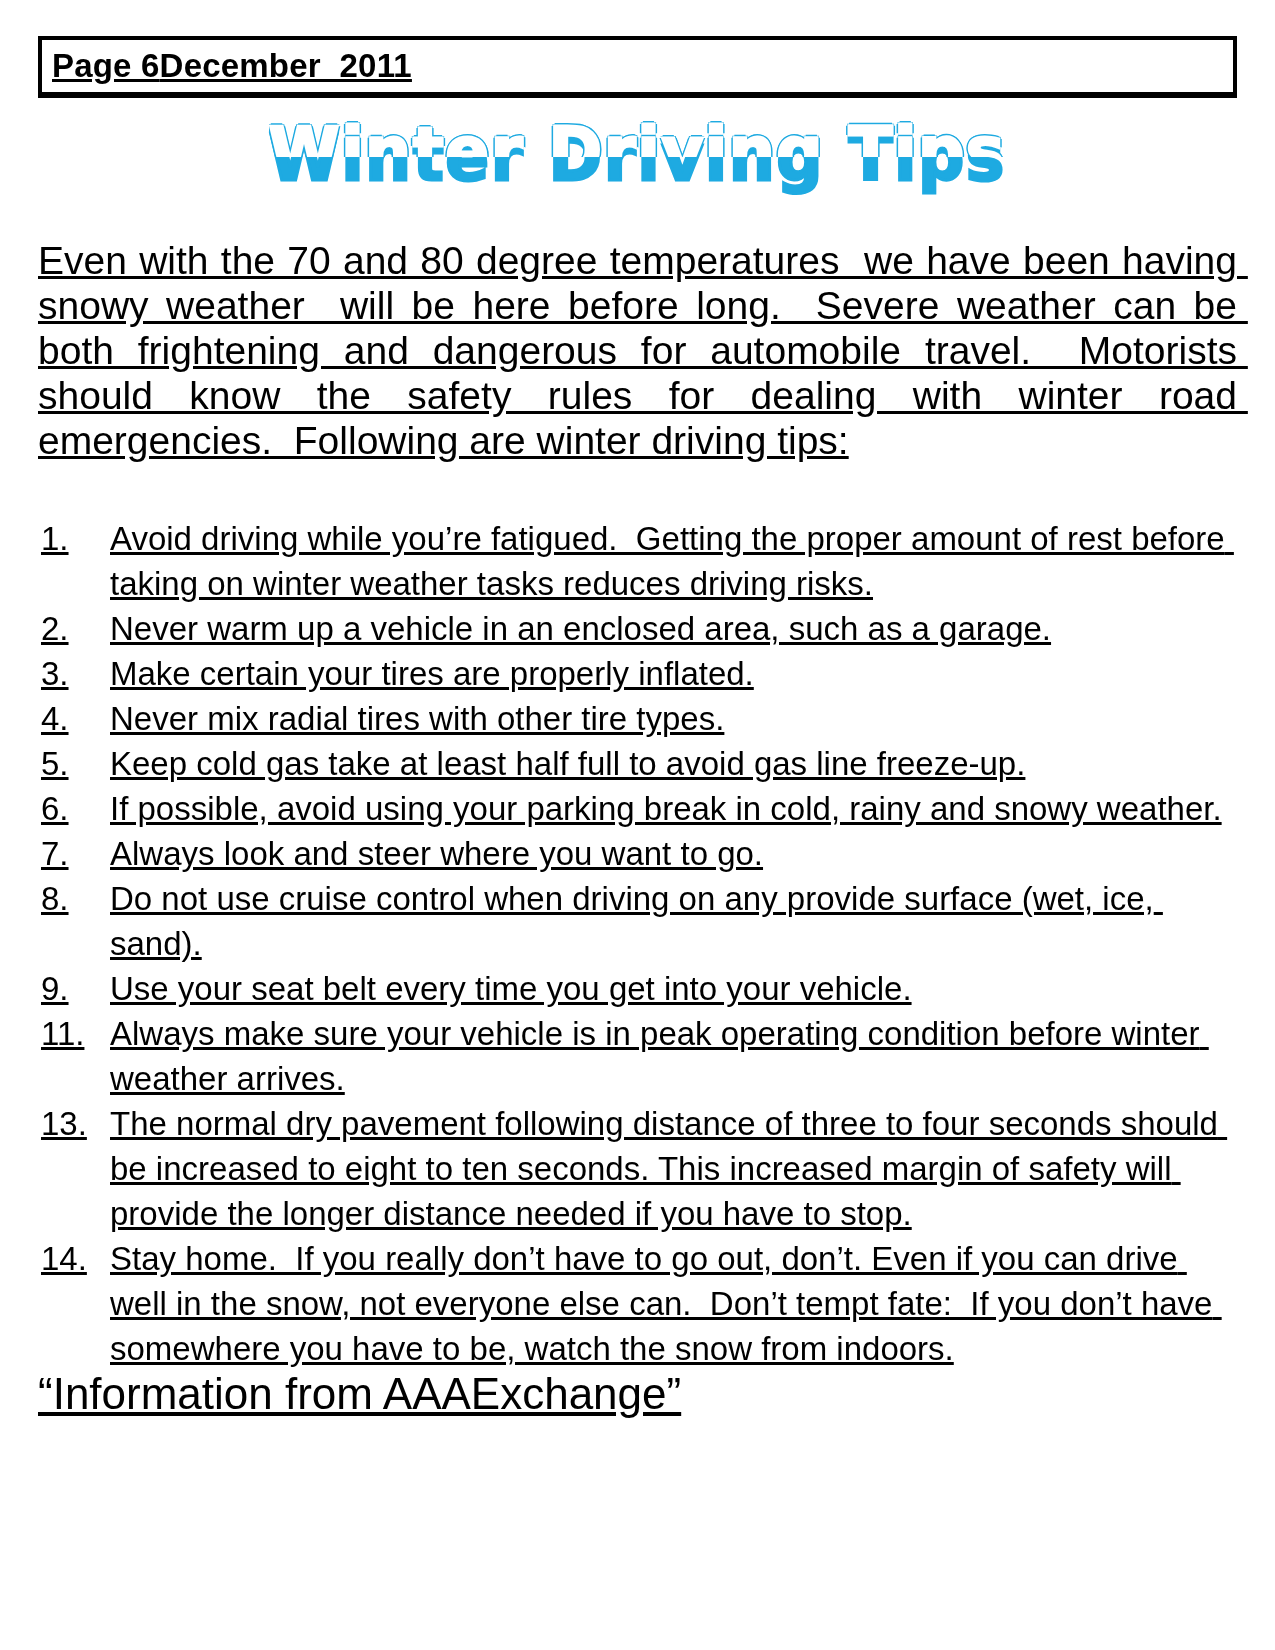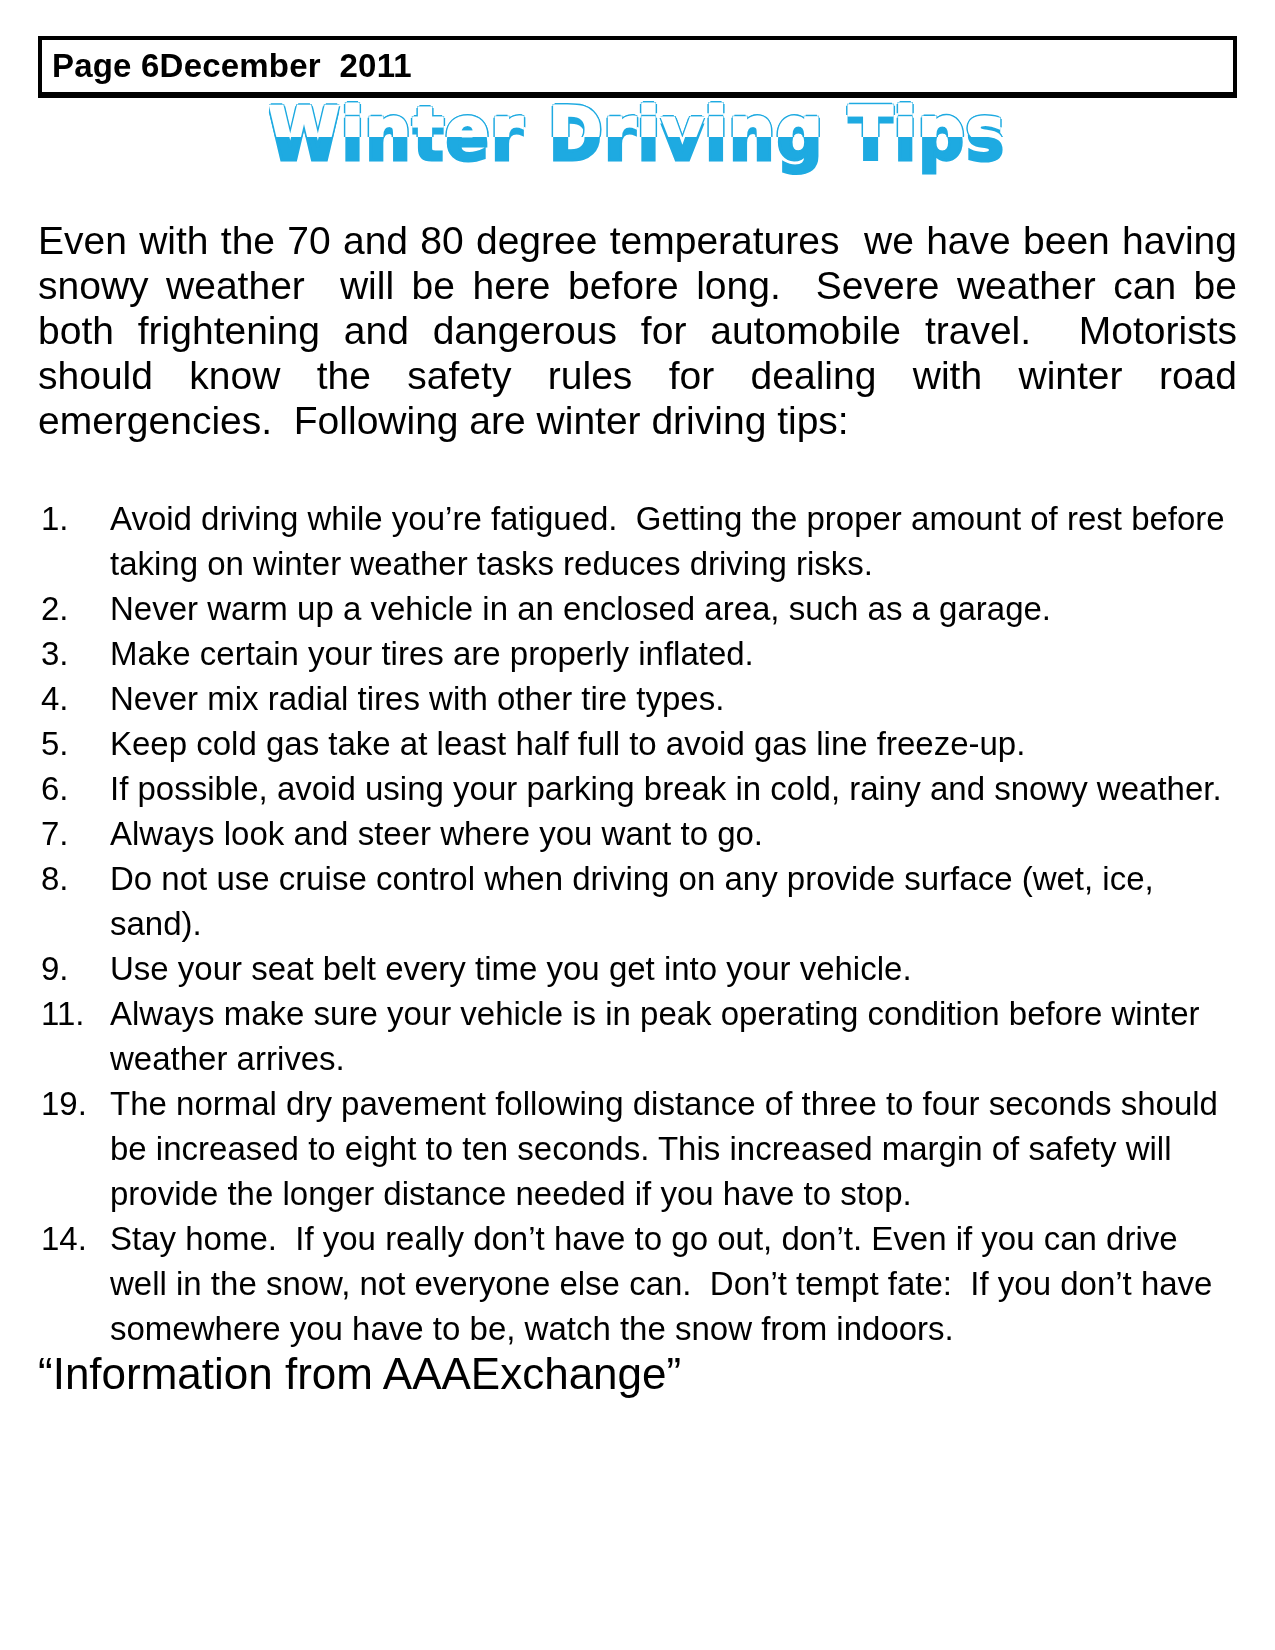--- a/index.html
+++ b/index.html
@@ -10,39 +10,40 @@
     height: 1650px;
     overflow: hidden;
   }
   .page {
     box-sizing: border-box;
     width: 1275px;
     height: 1650px;
     padding: 36px 38px 0 38px;
     font-family: "Liberation Sans", sans-serif;
     color: #000000;
+    text-decoration: underline;
   }
   .header-box {
     box-sizing: border-box;
     border: 4px solid #000000;
     border-bottom-width: 6px;
     height: 62px;
     display: flex;
     align-items: center;
     padding-left: 10px;
     font-size: 33px;
     font-weight: bold;
     letter-spacing: 0.2px;
   }
   .hdr-date {
     white-space: pre;
   }
   .title-wrap {
     text-align: center;
-    margin-top: 0;
+    margin-top: 20px;
     height: 84px;
   }
   .title-text {
     position: relative;
     display: inline-block;
     font-family: "DejaVu Sans", sans-serif;
     font-size: 64px;
     line-height: 80px;
     font-weight: bold;
     letter-spacing: 2px;
@@ -140,21 +141,21 @@
     </div>
     <div class="li">
       <span class="num">9.</span>
       <span class="txt">Use your seat belt every time you get into your vehicle.</span>
     </div>
     <div class="li">
       <span class="num">11.</span>
       <span class="txt">Always make sure your vehicle is in peak operating condition before winter weather arrives.</span>
     </div>
     <div class="li">
-      <span class="num">19.</span>
+      <span class="num">13.</span>
       <span class="txt">The normal dry pavement following distance of three to four seconds should be increased to eight to ten seconds. This increased margin of safety will provide the longer distance needed if you have to stop.</span>
     </div>
     <div class="li">
       <span class="num">14.</span>
       <span class="txt">Stay home.  If you really don’t have to go out, don’t. Even if you can drive well in the snow, not everyone else can.  Don’t tempt fate:  If you don’t have somewhere you have to be, watch the snow from indoors.</span>
     </div>
   </div>
 
   <div class="footer">“Information from AAAExchange”</div>
 

